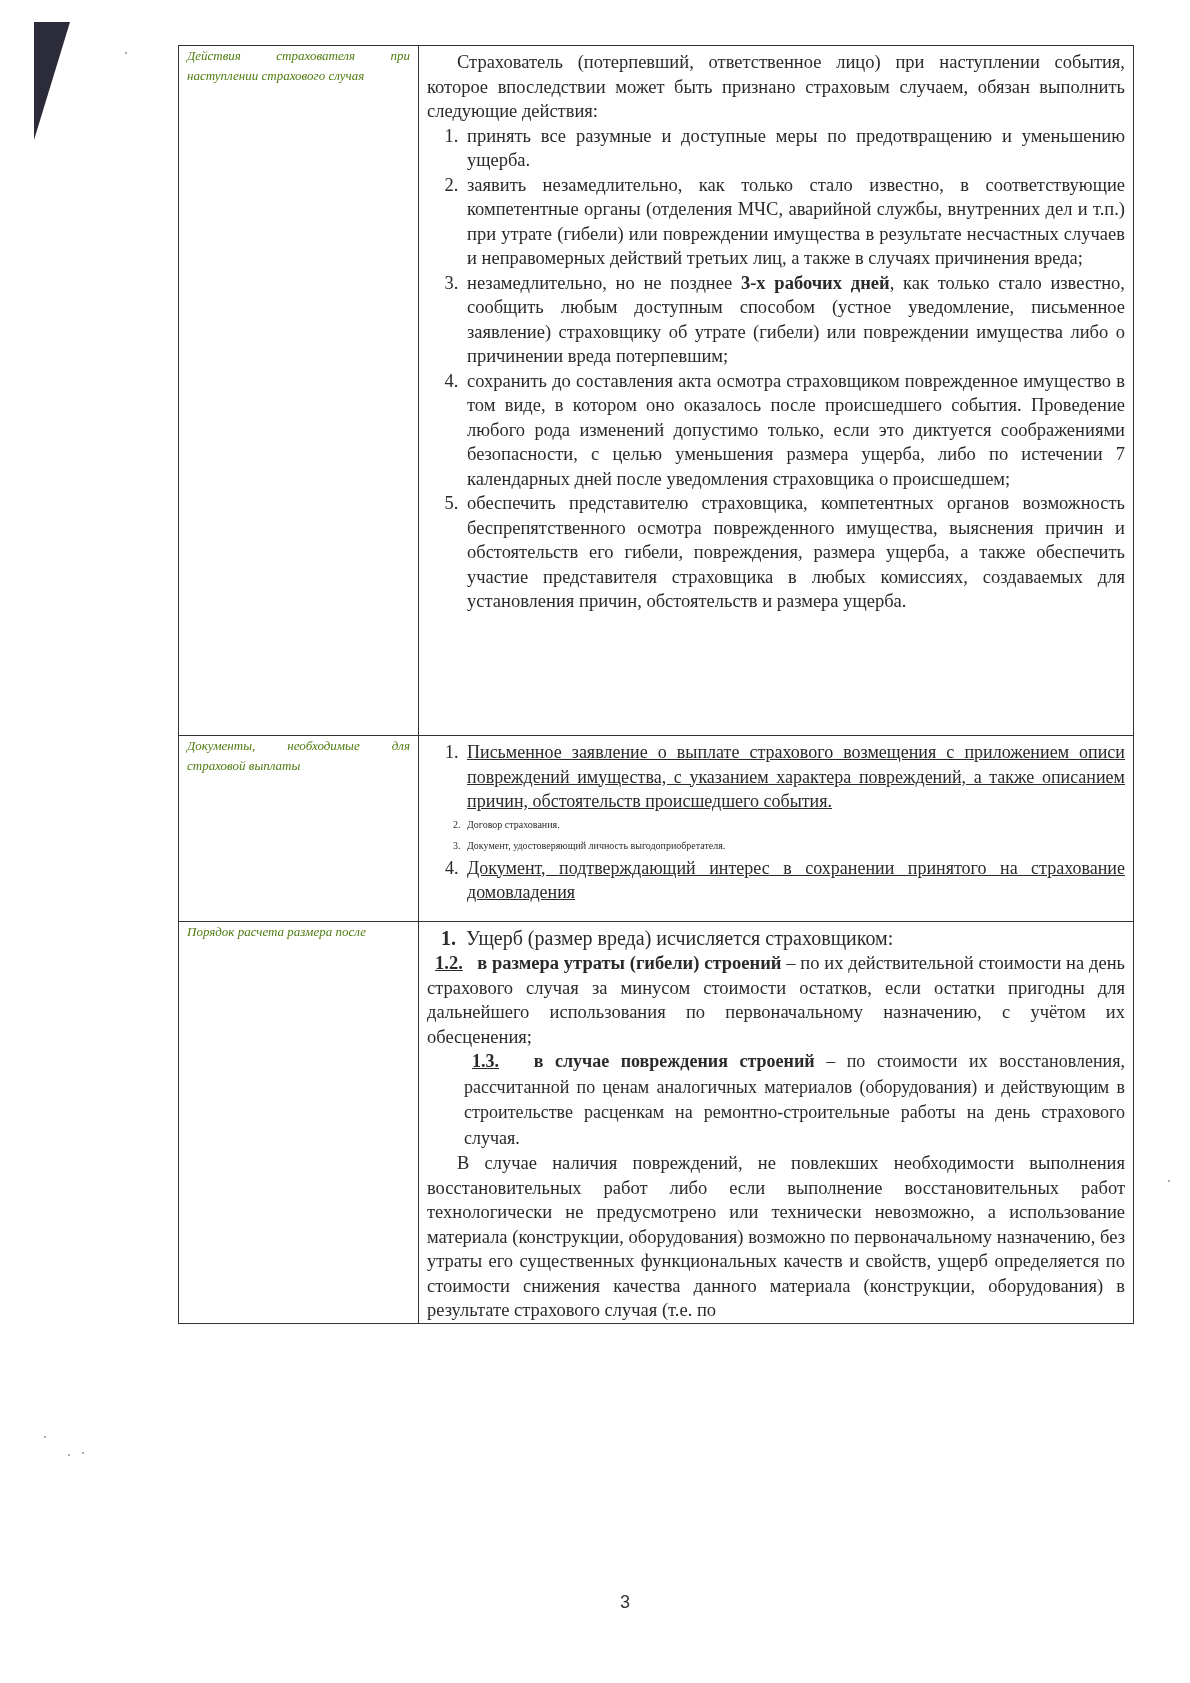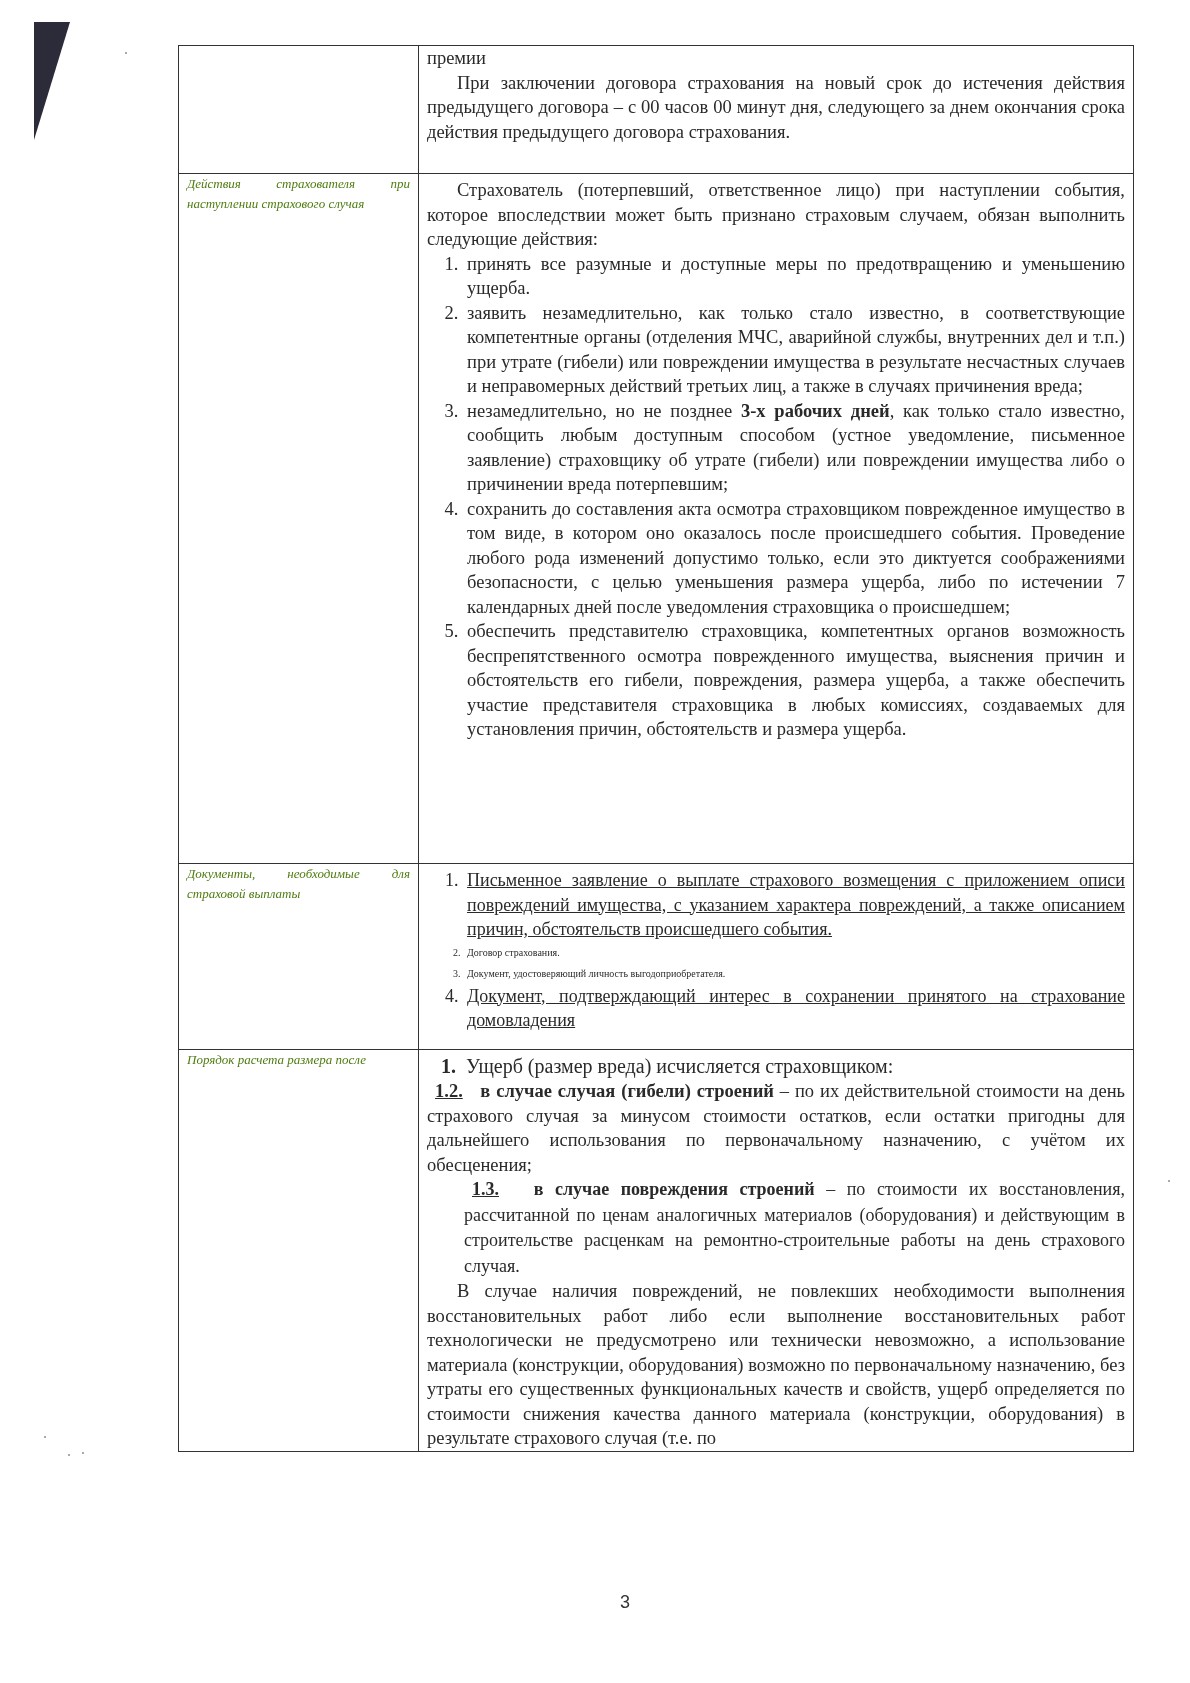--- a/index.html
+++ b/index.html
@@ -46,27 +46,20 @@
 
 <div class="scan-mark"></div>
 <div class="scan-dot" style="left:125px;top:52px"></div>
 <div class="scan-dot" style="left:44px;top:1436px"></div>
 <div class="scan-dot" style="left:68px;top:1454px"></div>
 <div class="scan-dot" style="left:82px;top:1452px"></div>
 <div class="scan-dot" style="left:1168px;top:1180px"></div>
 
 <table class="doc">
   <tbody>
-      <tr style="height:128px;">
-    <td class="label"></td>
-    <td class="content">
-      <p>премии</p>
-      <p class="indent">При заключении договора страхования на новый срок до истечения действия предыдущего договора – с 00 часов 00 минут дня, следующего за днем окончания срока действия предыдущего договора страхования.</p>
-    </td>
-  </tr>
   <tr style="height:690px;">
     <td class="label">Действия страхователя при наступлении страхового случая</td>
     <td class="content" style="padding-top:4px;margin-left:44px;">
       <p class="indent">Страхователь (потерпевший, ответственное лицо) при наступлении события, которое впоследствии может быть признано страховым случаем, обязан выполнить следующие действия:</p>
       <ol>
         <li>принять все разумные и доступные меры по предотвращению и уменьшению ущерба.</li>
         <li>заявить незамедлительно, как только стало известно, в соответствующие компетентные органы (отделения МЧС, аварийной службы, внутренних дел и т.п.) при утрате (гибели) или повреждении имущества в результате несчастных случаев и неправомерных действий третьих лиц, а также в случаях причинения вреда;</li>
         <li><span>незамедлительно, но не позднее </span><span class="b">3-х рабочих дней</span><span>, как только стало известно, сообщить любым доступным способом (устное уведомление, письменное заявление) страховщику об утрате (гибели) или повреждении имущества либо о причинении вреда потерпевшим;</span></li>
         <li>сохранить до составления акта осмотра страховщиком поврежденное имущество в том виде, в котором оно оказалось после происшедшего события. Проведение любого рода изменений допустимо только, если это диктуется соображениями безопасности, с целью уменьшения размера ущерба, либо по истечении 7 календарных дней после уведомления страховщика о происшедшем;</li>
         <li>обеспечить представителю страховщика, компетентных органов возможность беспрепятственного осмотра поврежденного имущества, выяснения причин и обстоятельств его гибели, повреждения, размера ущерба, а также обеспечить участие представителя страховщика в любых комиссиях, создаваемых для установления причин, обстоятельств и размера ущерба.</li>
@@ -81,21 +74,21 @@
         <li>Договор страхования.</li>
         <li>Документ, удостоверяющий личность выгодоприобретателя.</li>
         <li class="big">Документ, подтверждающий интерес в сохранении принятого на страхование домовладения</li>
       </ol>
     </td>
   </tr>
   <tr>
     <td class="label">Порядок расчета размера после</td>
     <td class="content" style="padding-top:3px;">
       <p class="h1" style="padding-left:14px;"><span class="b">1.</span>&nbsp; <span>Ущерб (размер вреда) исчисляется страховщиком:</span></p>
-      <p style="text-indent:8px;"><span class="u">1.2.</span>&nbsp;&nbsp; <span class="b">в случае случая (гибели) строений</span><span> – по их действительной стоимости на день страхового случая за минусом стоимости остатков, если остатки пригодны для дальнейшего использования по первоначальному назначению, с учётом их обесценения;</span></p>
+      <p style="text-indent:8px;"><span class="u">1.2.</span>&nbsp;&nbsp; <span class="b">в размера утраты (гибели) строений</span><span> – по их действительной стоимости на день страхового случая за минусом стоимости остатков, если остатки пригодны для дальнейшего использования по первоначальному назначению, с учётом их обесценения;</span></p>
       <p class="big-text" style="text-indent:8px;"><span class="u">1.3.</span>&nbsp;&nbsp; <span class="b">в случае повреждения строений</span><span> – по стоимости их восстановления, рассчитанной по ценам аналогичных материалов (оборудования) и действующим в строительстве расценкам на ремонтно-строительные работы на день страхового случая.</span></p>
       <p class="indent">В случае наличия повреждений, не повлекших необходимости выполнения восстановительных работ либо если выполнение восстановительных работ технологически не предусмотрено или технически невозможно, а использование материала (конструкции, оборудования) возможно по первоначальному назначению, без утраты его существенных функциональных качеств и свойств, ущерб определяется по стоимости снижения качества данного материала (конструкции, оборудования) в результате страхового случая (т.е. по</p>
     </td>
   </tr>
 </tbody>
   </table>
 
 <div class="page-num">3</div>
 
 </body></html>

